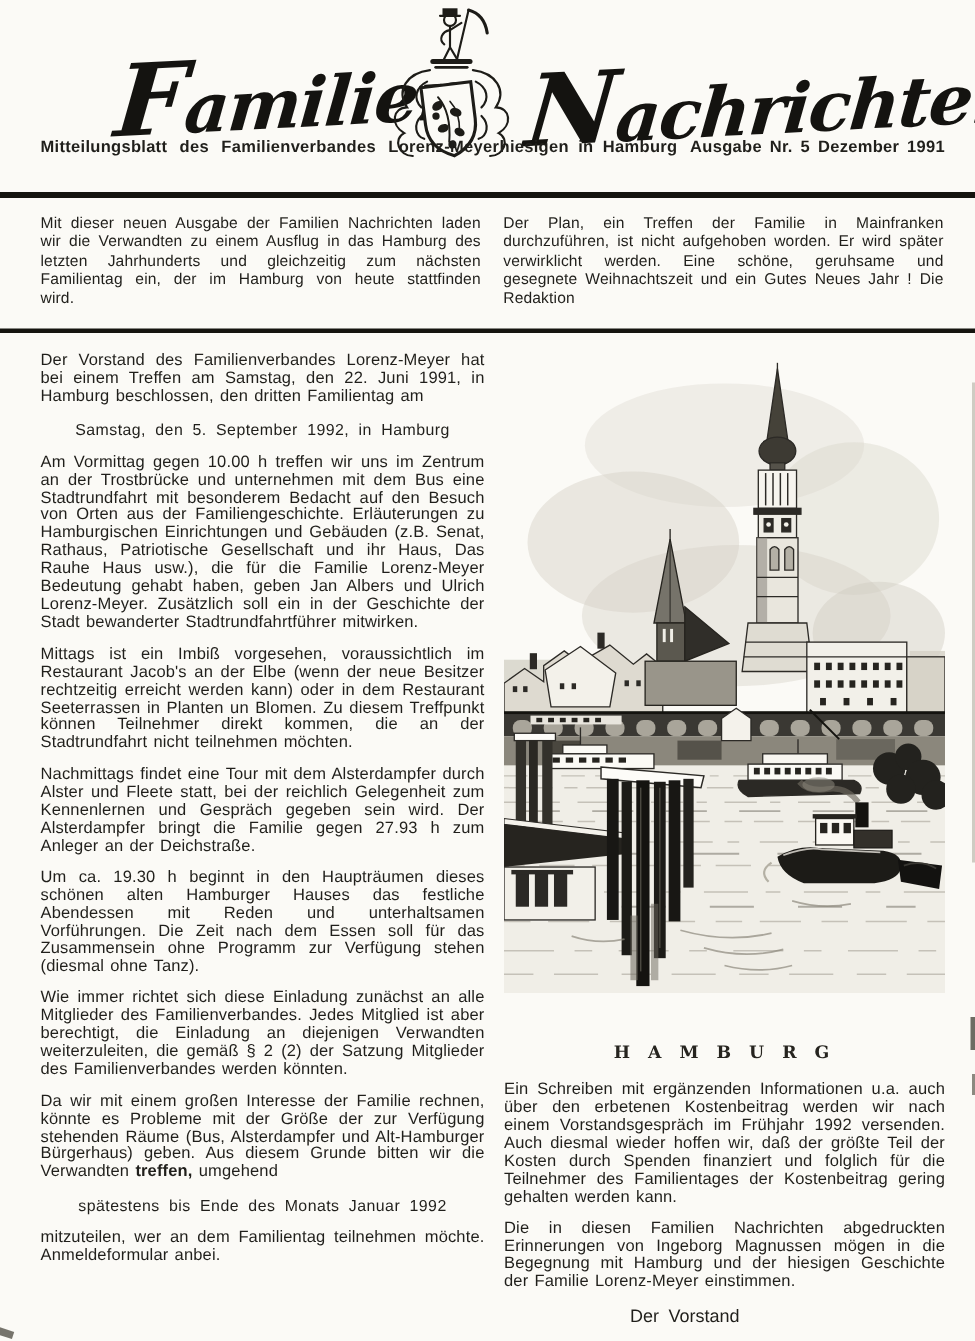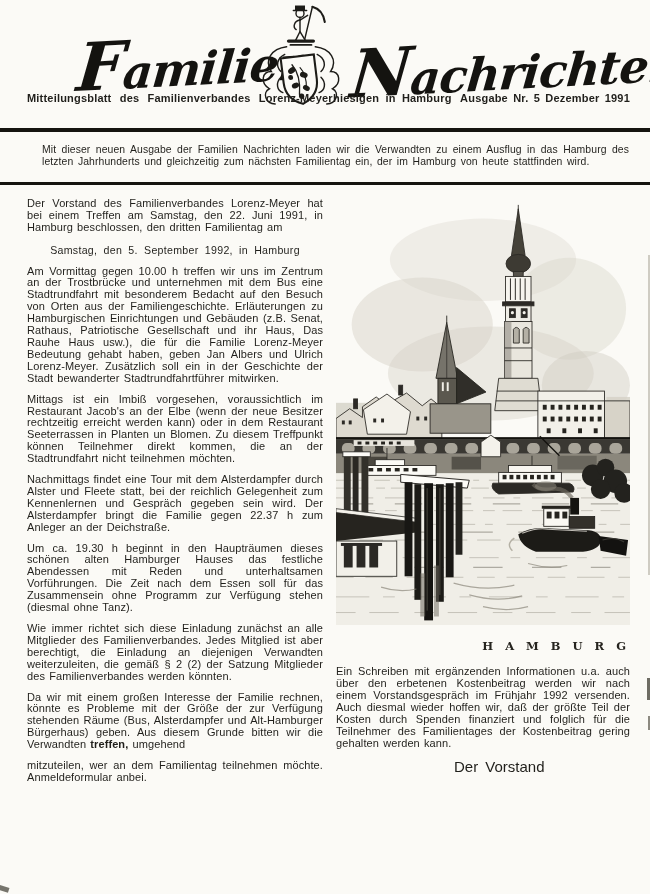--- a/index.html
+++ b/index.html
@@ -15,38 +15,38 @@
   .title-right{left:352px;top:26px;font-size:46px;letter-spacing:-1px;}
   .crest{position:absolute;left:252px;top:1px;}
   .subtitle-row{position:absolute;top:92px;left:0;right:0;height:16px;
         font-size:11px;font-weight:bold;letter-spacing:.2px;white-space:nowrap;}
   .sub-left{position:absolute;left:27px;word-spacing:5px;}
   .sub-mid{position:absolute;left:333px;word-spacing:3px;}
   .sub-right{position:absolute;right:20px;word-spacing:2px;}
   .rule-a{position:absolute;top:128px;left:0;width:650px;height:4px;background:#15140f;}
 
   
-  .intro{display:flex;gap:15px;padding:12px 21px 0 42px;}
+  .intro{display:flex;gap:15px;padding:12px 21px 0 27px;}
   .intro p{margin:0;flex:1;font-size:10.4px;line-height:12.4px;text-align:justify;
         word-spacing:1.6px;letter-spacing:.1px;}
   .rule-b{width:650px;height:3px;background:#15140f;margin-top:13px;}
 
   
   .columns{display:flex;gap:13px;padding:13px 20px 0 27px;}
   .col-left{width:296px;flex:none;}
   .col-right{flex:1;min-width:0;}
   .body-p{margin:0 0 9px;font-size:11px;line-height:11.9px;text-align:justify;
         word-spacing:1px;letter-spacing:.1px;}
   .center-line{margin:10px 0;font-size:10.6px;font-weight:normal;text-align:center;
         letter-spacing:.3px;word-spacing:3px;}
   .bold-inline{font-weight:bold;}
   .illustration{display:block;width:100%;height:auto;margin-top:1px;}
-  .caption{margin:14px 0 13px;text-align:right;font-family:"DejaVu Serif",serif;
+  .caption{margin:32px 0 13px;text-align:center;font-family:"DejaVu Serif",serif;
         font-weight:bold;font-size:11.5px;letter-spacing:4px;color:#26241f;}
-  .signature{margin:3px 0 0 118px;font-size:15px;word-spacing:3px;}
+  .signature{margin:3px 0 0 84px;font-size:12px;word-spacing:3px;}
 
   
   .edge-r{position:absolute;right:0;top:255px;width:2px;height:320px;background:#b7b3a8;opacity:.65;}
   .edge-dash1{position:absolute;right:0;top:678px;width:3px;height:22px;background:#4b483f;opacity:.8;}
   .edge-dash2{position:absolute;right:0;top:716px;width:2px;height:14px;background:#5c594f;opacity:.7;}
   .corner-bl{position:absolute;left:-3px;bottom:3px;width:12px;height:5px;background:#55524a;
         transform:rotate(18deg);opacity:.8;}
 </style>
 </head>
 <body>
@@ -98,34 +98,36 @@
     <div class="subtitle-row">
       <span class="sub-left">Mitteilungsblatt des Familienverbandes Lorenz-Meyer</span>
       <span class="sub-mid">hiesigen in Hamburg</span>
       <span class="sub-right">Ausgabe Nr. 5 Dezember 1991</span>
     </div>
     <div class="rule-a"></div>
   </div>
 
   <div class="intro">
     <p>Mit dieser neuen Ausgabe der Familien Nachrichten laden wir die Verwandten zu einem Ausflug in das Hamburg des letzten Jahrhunderts und gleichzeitig zum nächsten Familientag ein, der im Hamburg von heute stattfinden wird.</p>
+    <p>Der Plan, ein Treffen der Familie in Mainfranken durchzuführen, ist nicht aufgehoben worden. Er wird später verwirklicht werden. Eine schöne, geruhsame und gesegnete Weihnachtszeit und ein Gutes Neues Jahr !  Die Redaktion</p>
   </div>
   <div class="rule-b"></div>
 
   <div class="columns">
 
     <div class="col-left">
       <p class="body-p">Der Vorstand des Familienverbandes Lorenz-Meyer hat bei einem Treffen am Samstag, den 22. Juni 1991, in Hamburg beschlossen, den dritten Familientag am</p>
       <p class="center-line">Samstag, den 5. September 1992, in Hamburg</p>
       <p class="body-p">Am Vormittag gegen 10.00 h treffen wir uns im Zentrum an der Trostbrücke und unternehmen mit dem Bus eine Stadtrundfahrt mit besonderem Bedacht auf den Besuch von Orten aus der Familiengeschichte. Erläuterungen zu Hamburgischen Einrichtungen und Gebäuden (z.B. Senat, Rathaus, Patriotische Gesellschaft und ihr Haus, Das Rauhe Haus usw.), die für die Familie Lorenz-Meyer Bedeutung gehabt haben, geben Jan Albers und Ulrich Lorenz-Meyer. Zusätzlich soll ein in der Geschichte der Stadt bewanderter Stadtrundfahrtführer mitwirken.</p>
       <p class="body-p">Mittags ist ein Imbiß vorgesehen, voraussichtlich im Restaurant Jacob's an der Elbe (wenn der neue Besitzer rechtzeitig erreicht werden kann) oder in dem Restaurant Seeterrassen in Planten un Blomen. Zu diesem Treffpunkt können Teilnehmer direkt kommen, die an der Stadtrundfahrt nicht teilnehmen möchten.</p>
-      <p class="body-p">Nachmittags findet eine Tour mit dem Alsterdampfer durch Alster und Fleete statt, bei der reichlich Gelegenheit zum Kennenlernen und Gespräch gegeben sein wird. Der Alsterdampfer bringt die Familie gegen 22.37 h zum Anleger an der Deichstraße.</p>
+      <p class="body-p">Nachmittags findet eine Tour mit dem Alsterdampfer durch Alster und Fleete statt, bei der reichlich Gelegenheit zum Kennenlernen und Gespräch gegeben sein wird. Der Alsterdampfer bringt die Familie gegen 27.93 h zum Anleger an der Deichstraße.</p>
       <p class="body-p">Um ca. 19.30 h beginnt in den Haupträumen dieses schönen alten Hamburger Hauses das festliche Abendessen mit Reden und unterhaltsamen Vorführungen. Die Zeit nach dem Essen soll für das Zusammensein ohne Programm zur Verfügung stehen (diesmal ohne Tanz).</p>
       <p class="body-p">Wie immer richtet sich diese Einladung zunächst an alle Mitglieder des Familienverbandes. Jedes Mitglied ist aber berechtigt, die Einladung an diejenigen Verwandten weiterzuleiten, die gemäß § 2 (2) der Satzung Mitglieder des Familienverbandes werden könnten.</p>
       <p class="body-p"><span>Da wir mit einem großen Interesse der Familie rechnen, könnte es Probleme mit der Größe der zur Verfügung stehenden Räume (Bus, Alsterdampfer und Alt-Hamburger Bürgerhaus) geben. Aus diesem Grunde bitten wir die Verwandten </span><span class="bold-inline">treffen,</span><span> umgehend</span></p>
+      <p class="center-line">spätestens bis Ende des Monats Januar 1992</p>
       <p class="body-p">mitzuteilen, wer an dem Familientag teilnehmen möchte. Anmeldeformular anbei.</p>
     </div>
 
     <div class="col-right">
 
       <svg class="illustration" viewBox="0 0 300 435">
 
         <g>
           <ellipse cx="150" cy="62" rx="95" ry="42" fill="#d9d5ca" opacity="0.35"></ellipse>
           <ellipse cx="88" cy="128" rx="72" ry="48" fill="#d4d0c5" opacity="0.45"></ellipse>
@@ -370,20 +372,21 @@
           <path d="M136,404 q28,8 54,1"></path>
           <path d="M150,416 q24,6 46,0"></path>
           <path d="M196,372 q20,6 40,2"></path>
           <path d="M46,396 q18,6 36,2"></path>
         </g>
       </svg>
 
       <div class="caption">H A M B U R G</div>
 
       <p class="body-p">Ein Schreiben mit ergänzenden Informationen u.a. auch über den erbetenen Kostenbeitrag werden wir nach einem Vorstandsgespräch im Frühjahr 1992 versenden. Auch diesmal wieder hoffen wir, daß der größte Teil der Kosten durch Spenden finanziert und folglich für die Teilnehmer des Familientages der Kostenbeitrag gering gehalten werden kann.</p>
+      <p class="body-p">Die in diesen Familien Nachrichten abgedruckten Erinnerungen von Ingeborg Magnussen mögen in die Begegnung mit Hamburg und der hiesigen Geschichte der Familie Lorenz-Meyer einstimmen.</p>
       <div class="signature">Der Vorstand</div>
     </div>
   </div>
 
   <div class="edge-r"></div>
   <div class="edge-dash1"></div>
   <div class="edge-dash2"></div>
   <div class="corner-bl"></div>
 </div>
 

